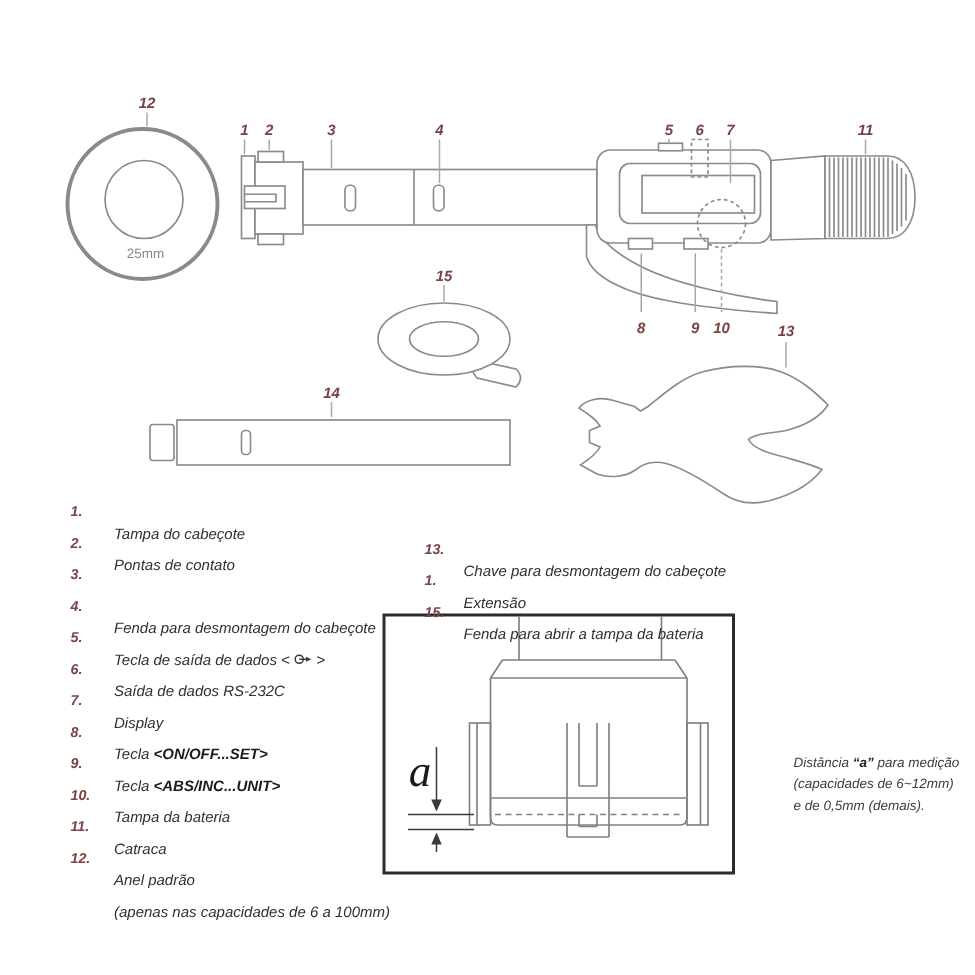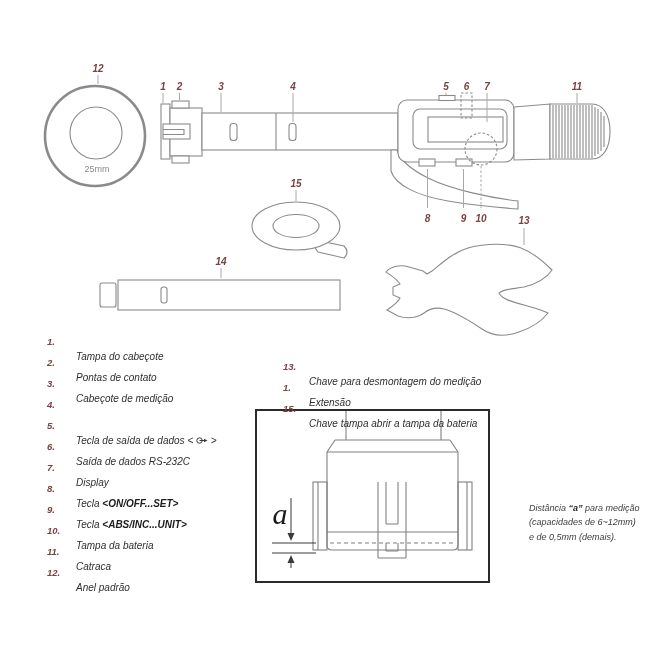--- a/index.html
+++ b/index.html
@@ -169,24 +169,24 @@
   <div class="lrow">
     <span class="lnum">1.</span>
     <span class="ltxt">Tampa do cabeçote</span>
   </div>
   <div class="lrow">
     <span class="lnum">2.</span>
     <span class="ltxt">Pontas de contato</span>
   </div>
   <div class="lrow">
     <span class="lnum">3.</span>
-    <span class="ltxt">Cabeçote de medição</span>
   </div>
   <div class="lrow">
     <span class="lnum">4.</span>
+    <span class="ltxt">Fenda para desmontagem do cabeçote</span>
   </div>
   <div class="lrow">
     <span class="lnum">5.</span>
     <span class="ltxt"><span>Tecla de saída de dados &lt; </span><svg class="dataout" width="12" height="9" viewBox="0 0 12 9">
           <circle cx="3.5" cy="4.5" r="2.7" fill="none" stroke="#3a3a3a" stroke-width="1"></circle>
           <line x1="3.5" y1="4.5" x2="8.5" y2="4.5" stroke="#3a3a3a" stroke-width="1"></line>
           <polygon points="8,2.8 11.5,4.5 8,6.2" fill="#3a3a3a"></polygon>
         </svg><span> &gt;</span></span>
   </div>
   <div class="lrow">
@@ -210,35 +210,39 @@
     <span class="ltxt">Tampa da bateria</span>
   </div>
   <div class="lrow">
     <span class="lnum">11.</span>
     <span class="ltxt">Catraca</span>
   </div>
   <div class="lrow">
     <span class="lnum">12.</span>
     <span class="ltxt">Anel padrão</span>
   </div>
+  <div class="lrow">
+    <span class="lnum"></span>
+    <span class="ltxt">(apenas nas capacidades de 6 a 100mm)</span>
+  </div>
 </div>
 
 
 <div class="legend legend-right" style="left:283px;top:356px;">
   <div class="lrow">
     <span class="lnum">13.</span>
-    <span class="ltxt">Chave para desmontagem do medição</span>
+    <span class="ltxt">Chave para desmontagem do cabeçote</span>
   </div>
   <div class="lrow">
     <span class="lnum">1.</span>
     <span class="ltxt">Extensão</span>
   </div>
   <div class="lrow">
     <span class="lnum">15.</span>
-    <span class="ltxt">Chave tampa abrir a tampa da bateria</span>
+    <span class="ltxt">Fenda para abrir a tampa da bateria</span>
   </div>
 </div>
 
 
 <div class="inote">
   <div><span>Distância </span><b>“a”</b><span> para medição</span></div>
   <div>(capacidades de 6~12mm)</div>
   <div>e de 0,5mm (demais).</div>
 </div>
 

